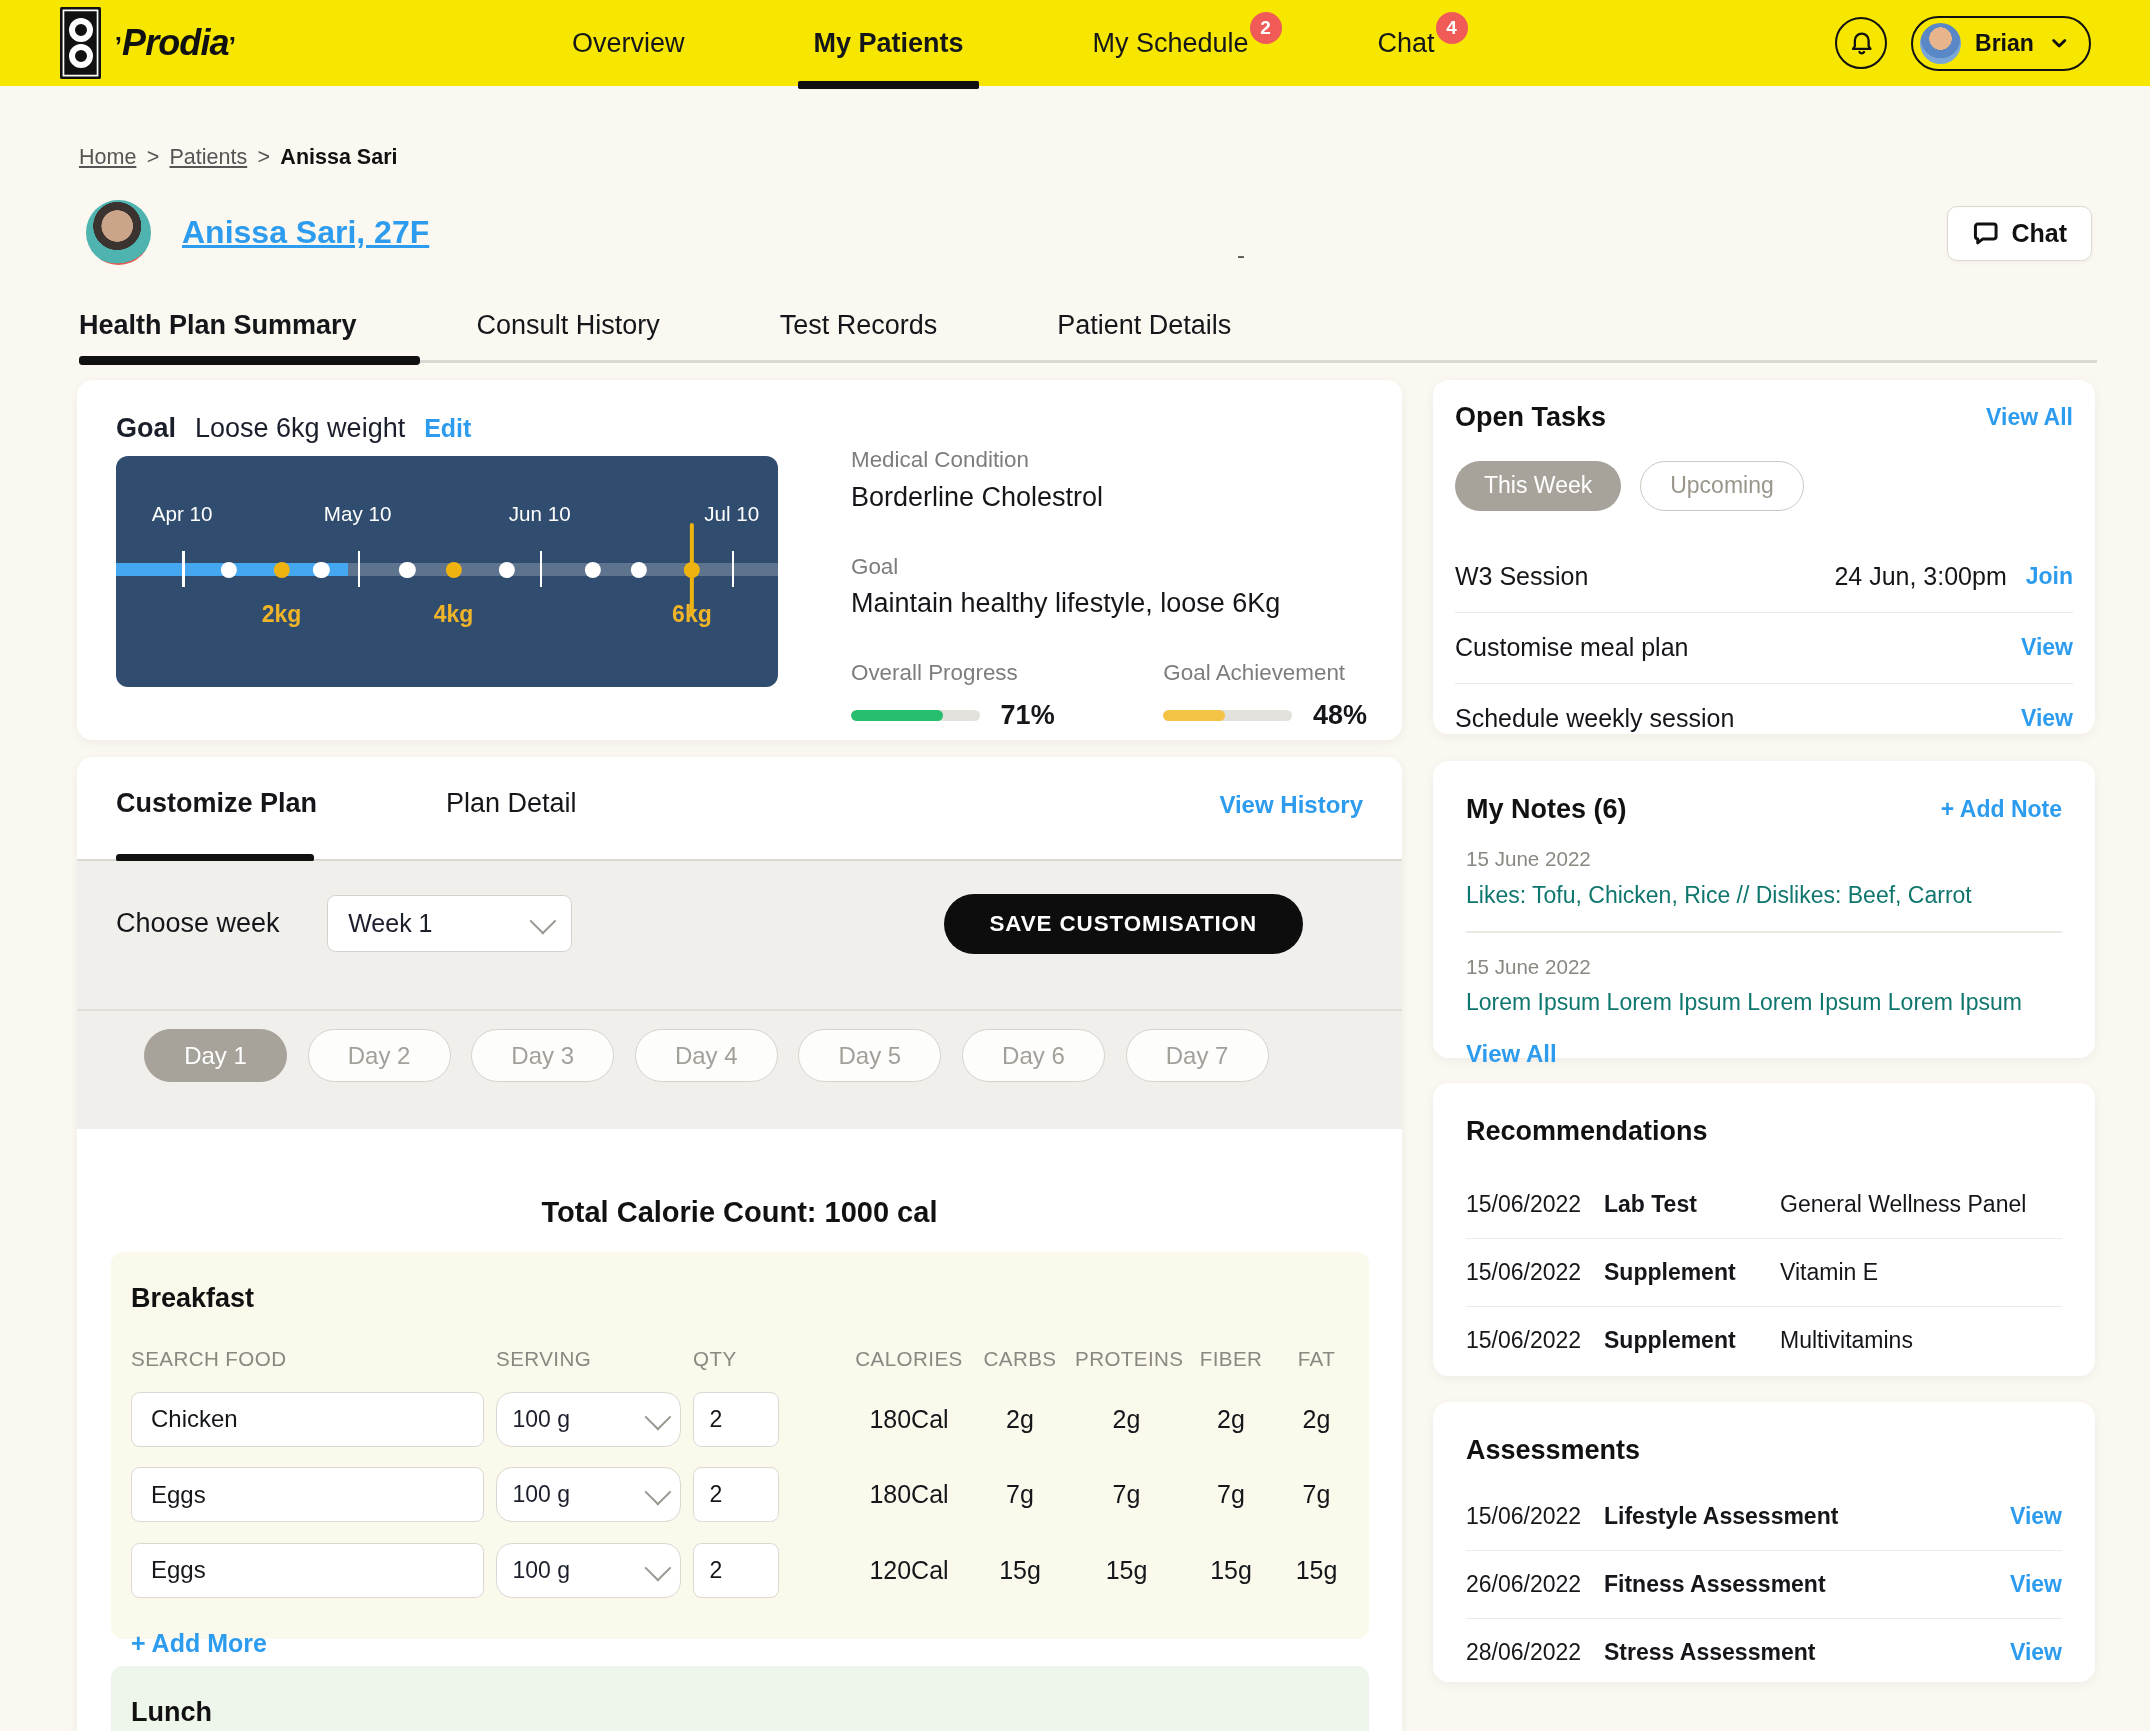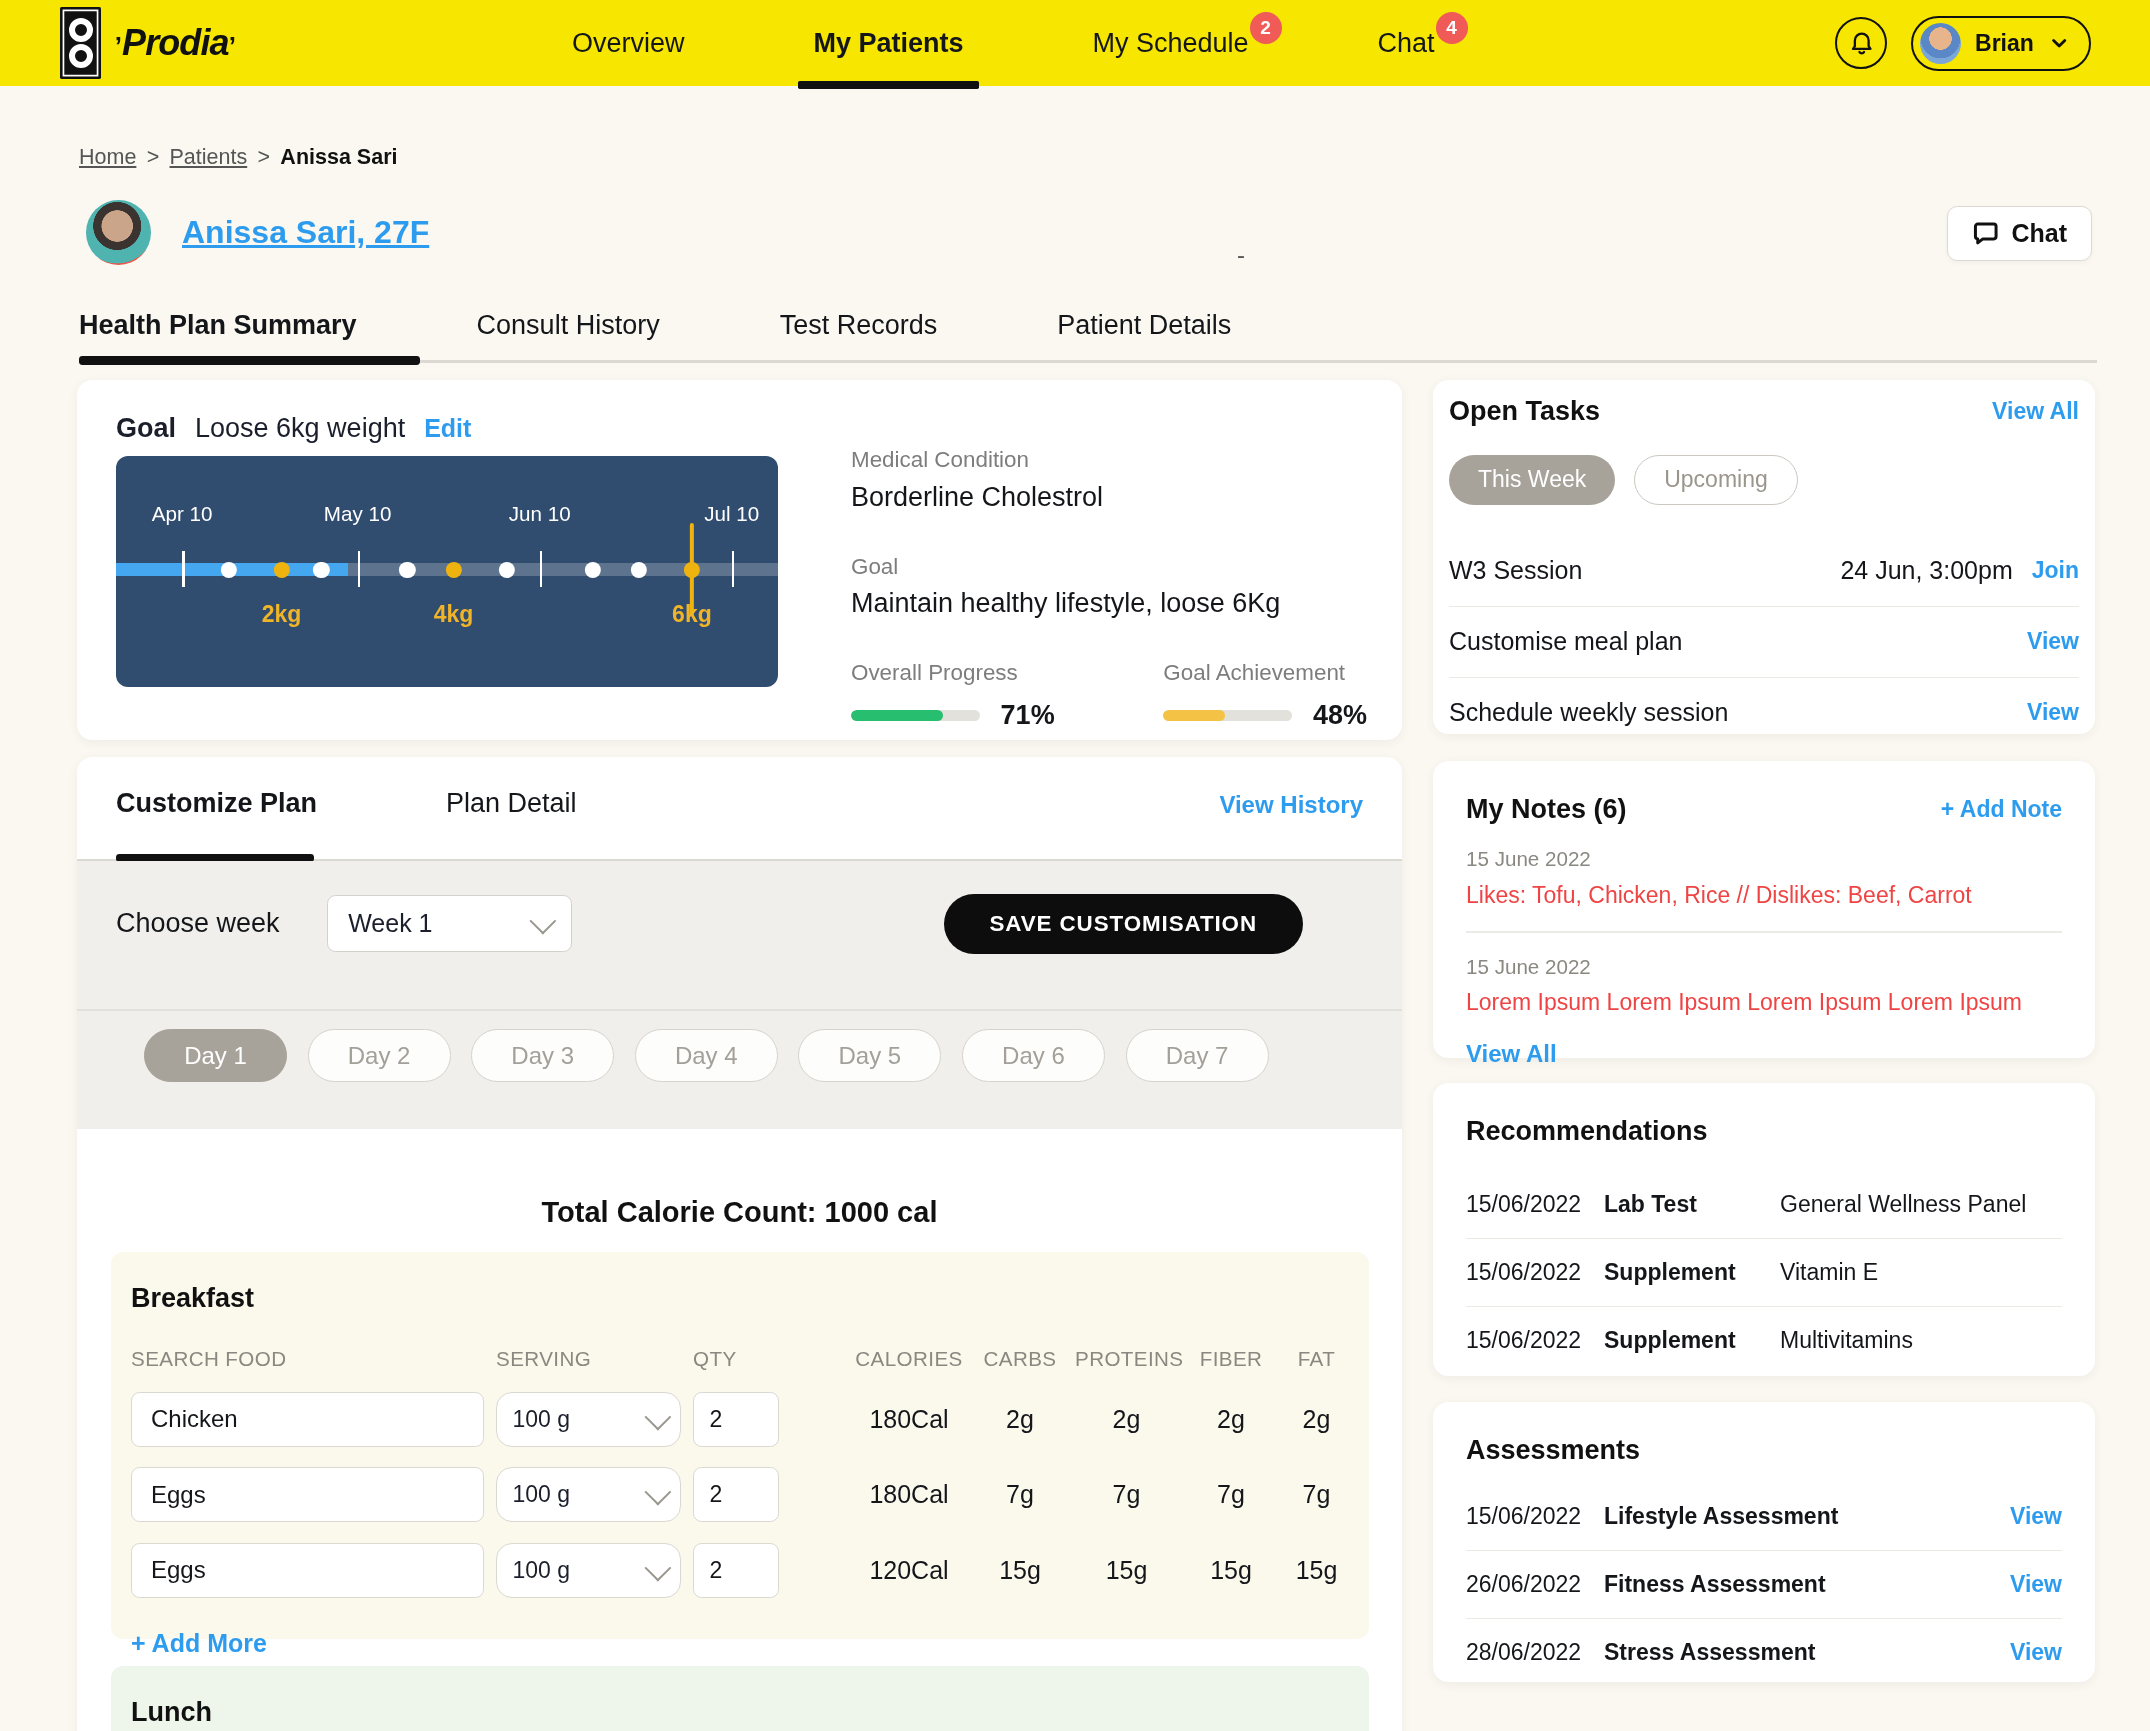--- a/index.html
+++ b/index.html
@@ -97,37 +97,37 @@
   .mg-head { margin-top:33px; font-size:20.6px; color:#8a8881; letter-spacing:0.4px; }
   .mg-row { margin-top:20.6px; }
   .cell-num { text-align:center; font-size:25px; color:#14161a; }
   .mg-head .cell-num { font-size:20.6px; color:#8a8881; }
   .food-input { width:100%; height:55px; border:1.7px solid #dbd8d1; border-radius:8.6px; background:#fff; font-size:24px; color:#14161a; padding:0 19px; font-family:inherit; }
   .serving-select { width:100%; height:55px; border:1.7px solid #dbd8d1; border-radius:16px; background:#fff; display:flex; align-items:center; justify-content:space-between; padding:0 15.5px; font-size:23px; cursor:pointer; }
   .qty-input { width:100%; height:55px; border:1.7px solid #dbd8d1; border-radius:8.6px; background:#fff; font-size:23px; padding:0 15.5px; font-family:inherit; color:#14161a; }
   .add-more { margin-top:31px; font-size:25px; display:inline-block; }
 
   
-  .tasks-card { left:1433px; top:380px; width:662px; height:354px; padding:16px; }
+  .tasks-card { left:1433px; top:380px; width:662px; height:354px; padding:22px; }
   .card-title-row { display:flex; align-items:center; justify-content:space-between; }
   .card-title { font-size:27px; font-weight:800; color:#111; }
   .side-link { font-size:23px; }
   .filter-pills { display:flex; gap:19px; margin-top:27.5px; }
   .fpill { height:50px; padding:0 29px; border-radius:26px; display:flex; align-items:center; font-size:23px; cursor:pointer; }
   .fpill.on { background:#a7a29a; color:#fff; }
   .fpill.off { background:#fff; color:#9b968c; border:1.7px solid #ccc8c0; }
   .task-row { display:flex; align-items:center; justify-content:space-between; padding:20.6px 0; border-bottom:1.7px solid #eceae5; font-size:25px; color:#14161a; }
   .task-row:last-child { border-bottom:none; }
   .task-right { display:flex; gap:19px; align-items:center; }
   .tasks-list { margin-top:31px; }
 
   .notes-card { left:1433px; top:761px; width:662px; height:297px; padding:33px; }
   .note-item { padding-top:22.4px; }
   .note-date { font-size:20.6px; color:#8a8881; }
-  .note-text { font-size:23px; color:#ef4444; margin-top:10.3px; }
+  .note-text { font-size:23px; color:#0f766e; margin-top:10.3px; }
   .note-div { height:1.7px; background:#eceae5; margin-top:22.4px; }
   .notes-viewall { margin-top:24px; font-size:24px; }
 
   .reco-card { left:1433px; top:1083px; width:662px; height:293px; padding:33px; }
   .reco-row { display:grid; grid-template-columns:138px 176px 1fr; align-items:center; padding:20px 0; border-bottom:1.7px solid #eceae5; font-size:23px; color:#14161a; }
   .reco-row:last-child { border-bottom:none; }
   .reco-type { font-weight:700; }
   .reco-list { margin-top:24px; }
 
   .assess-card { left:1433px; top:1402px; width:662px; height:280px; padding:33px; }

